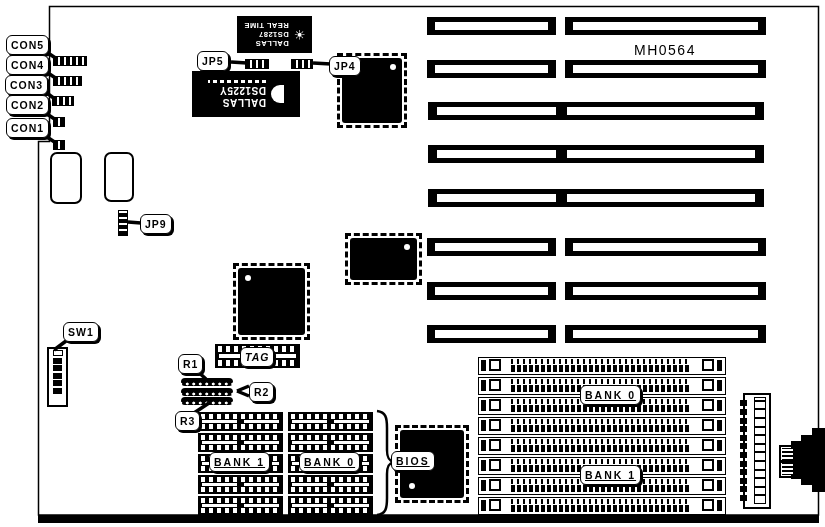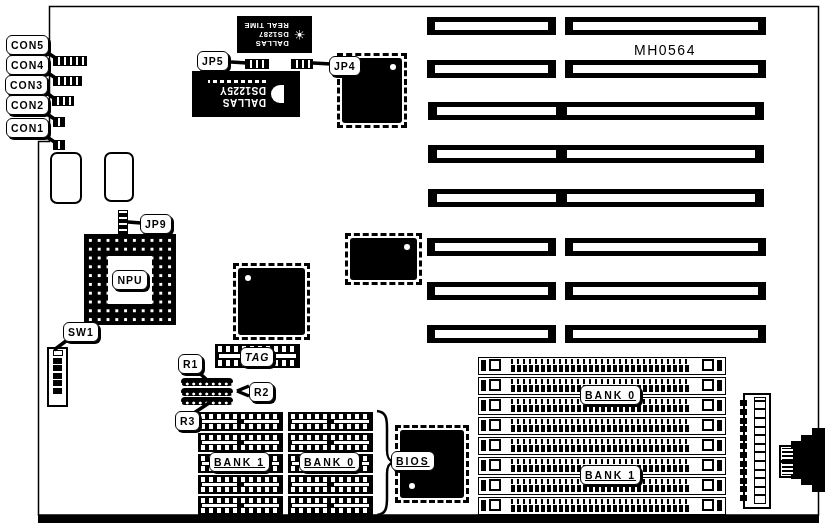--- a/index.html
+++ b/index.html
@@ -169,26 +169,20 @@
   <div class="qfp" style="left:238px;top:268px;width:67px;height:67px;">
     <span class="odot" style="top:7px;left:7px;"></span>
   </div>
   <div class="qfp" style="left:350px;top:238px;width:67px;height:42px;">
     <span class="odot" style="top:6px;right:7px;"></span>
   </div>
   <div class="qfp" style="left:400px;top:430px;width:64px;height:68px;">
     <span class="odot" style="bottom:9px;left:9px;"></span>
   </div>
 
-  <div class="npu">
-    <div class="dots"></div>
-    <div class="hole">
-      <span class="lbl" style="position:static;">NPU</span>
-    </div>
-  </div>
 
   <div class="lbl" style="left:63px;top:322px;">SW1</div>
   <div class="sw1">
     <div class="sq open"></div>
     <div class="sq"></div>
     <div class="sq"></div>
     <div class="sq"></div>
     <div class="sq"></div>
     <div class="sq"></div>
   </div>

